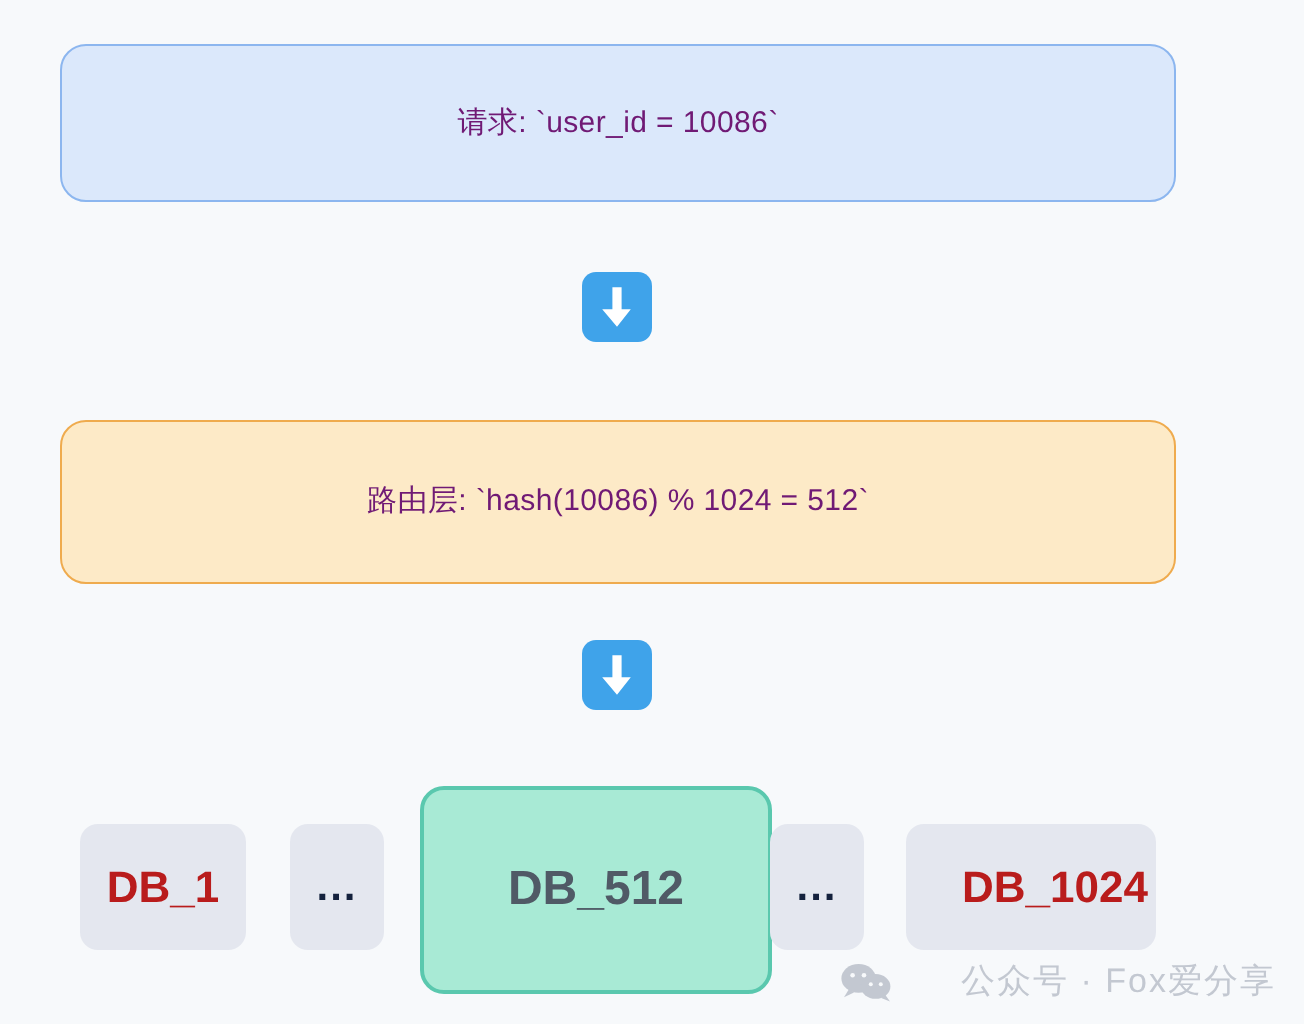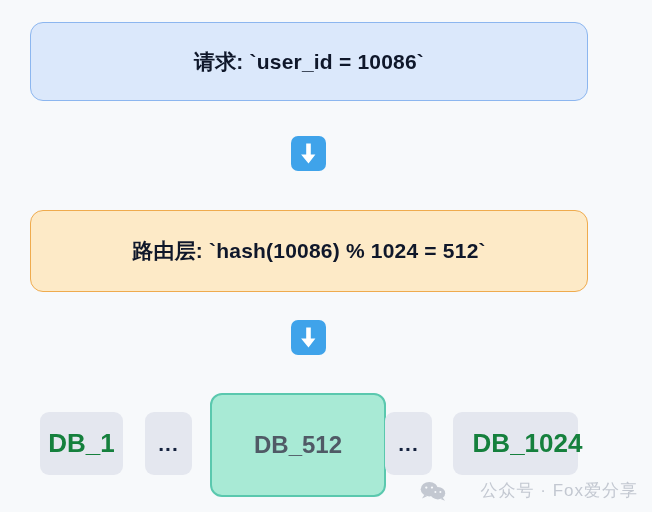--- a/index.html
+++ b/index.html
@@ -48,23 +48,23 @@
     left: 30px;
     top: 210px;
     width: 558px;
     height: 82px;
     background: #fdeac7;
     border: 1.6px solid #efab4e;
     border-radius: 13px;
   }
 
   .stage-label {
-    font-size: 21px;
-    font-weight: bold;
-    color: #0f172a;
+    font-size: 15px;
+    font-weight: normal;
+    color: #701a75;
     line-height: 1.2;
     white-space: nowrap;
   }
 
   
   .arrow-icon {
     position: absolute;
     width: 35px;
     height: 35px;
     border-radius: 7px;
@@ -88,23 +88,23 @@
   }
 
   .db-box {
     position: absolute;
     box-sizing: border-box;
     display: flex;
     align-items: center;
     justify-content: center;
     border-radius: 9px;
     background: #e4e7ef;
-    font-size: 26px;
+    font-size: 22px;
     font-weight: bold;
-    color: #15803d;
+    color: #b91c1c;
     white-space: nowrap;
   }
 
   .db-box.ellipsis {
     font-size: 21px;
     letter-spacing: 1px;
     color: #14213d;
   }
 
   .db-box.highlight {

